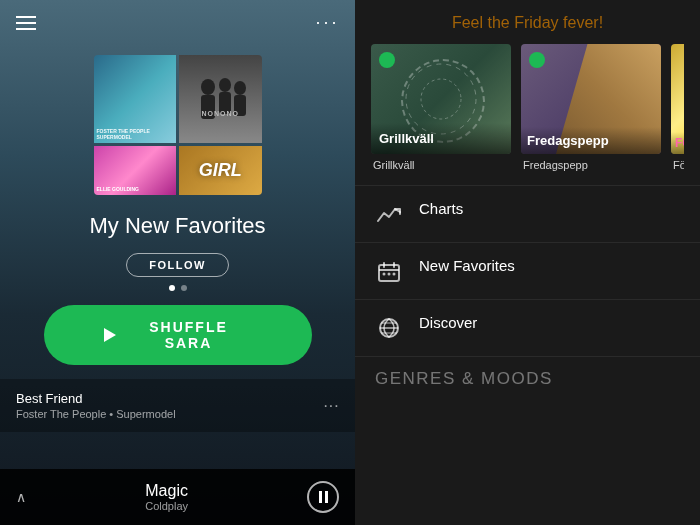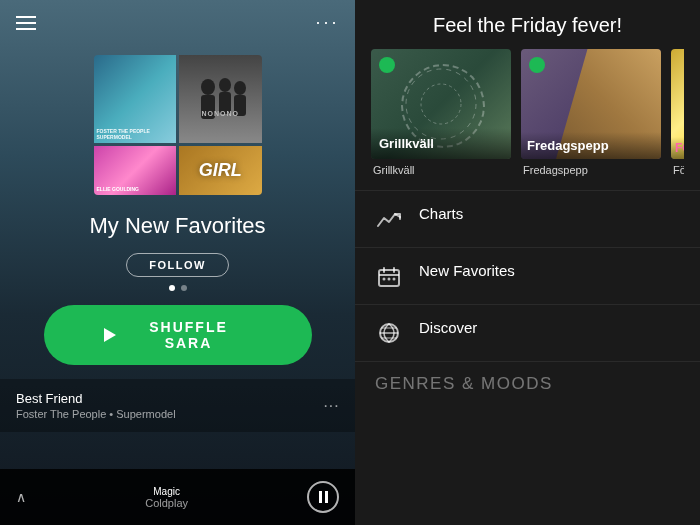--- a/index.html
+++ b/index.html
@@ -191,21 +191,21 @@
       align-items: center;
       justify-content: space-between;
     }
 
     .chevron-up {
       color: rgba(255,255,255,0.7);
       font-size: 14px;
     }
 
     .bottom-track-info { text-align: center; }
-    .bottom-track-name { color: #fff; font-size: 10px; font-weight: 500; }
+    .bottom-track-name { color: #fff; font-size: 16px; font-weight: 500; }
     .bottom-track-artist { color: rgba(255,255,255,0.6); font-size: 11px; }
 
     .pause-btn {
       width: 32px;
       height: 32px;
       border: 2px solid rgba(255,255,255,0.7);
       border-radius: 50%;
       display: flex;
       align-items: center;
       justify-content: center;
@@ -245,22 +245,22 @@
       font-size: 16px;
       font-weight: bold;
       letter-spacing: 1px;
     }
 
     .featured-section {
       padding: 14px 16px 10px;
     }
 
     .featured-title {
-      color: #ffffff;
-      font-size: 20px;
+      color: #a16207;
+      font-size: 16px;
       font-weight: 300;
       text-align: center;
       margin-bottom: 12px;
     }
 
     .playlist-cards {
       display: flex;
       gap: 10px;
       overflow: hidden;
     }

